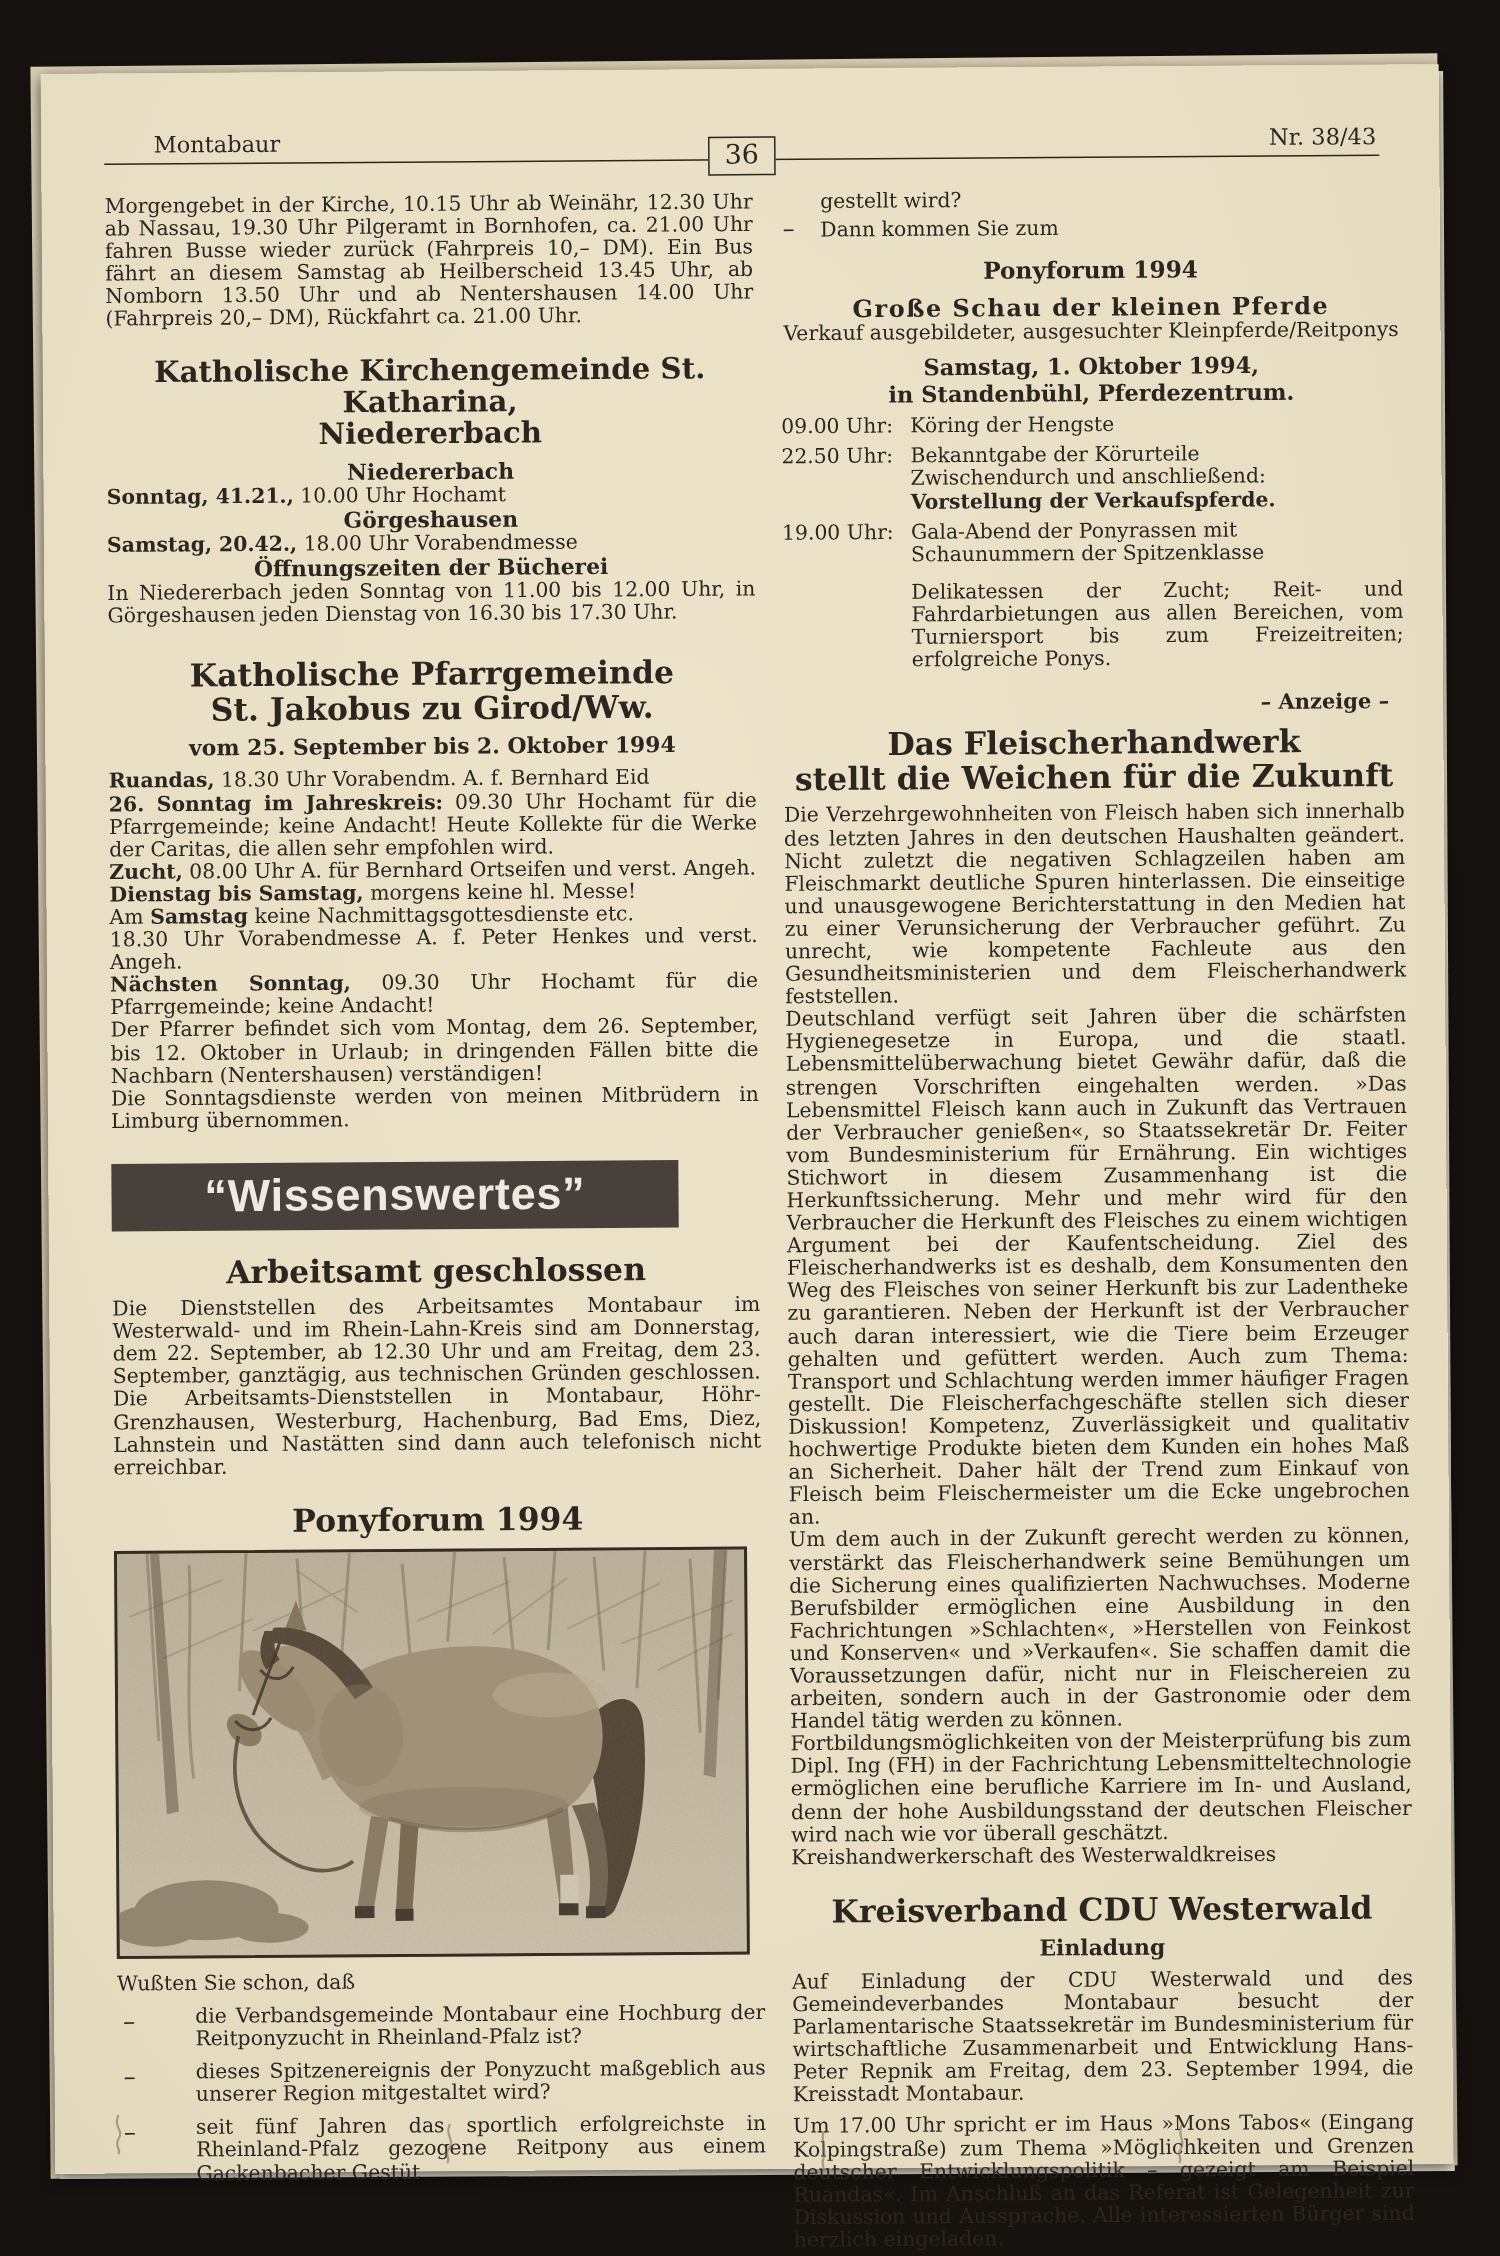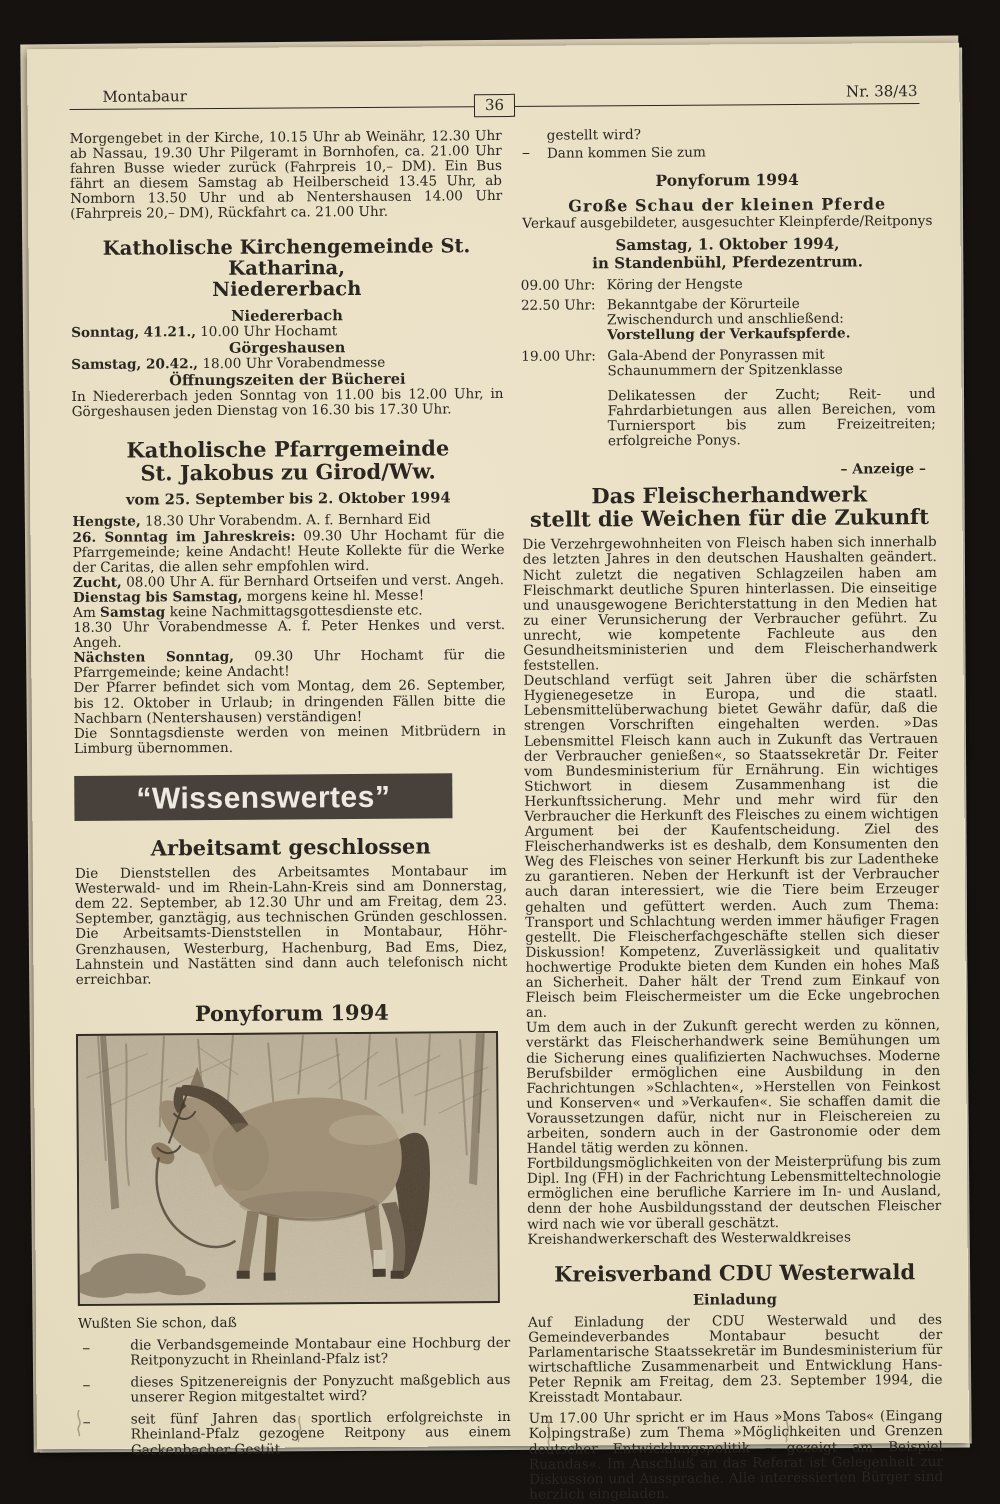--- a/index.html
+++ b/index.html
@@ -20,21 +20,21 @@
   }
   .inner{padding:24px 40px 0 42px;}
   
   .hdr{position:relative;height:44px;}
   .hdr-line{position:absolute;left:0;right:0;bottom:7px;border-bottom:1.6px solid #2b2620;}
   .hdr-place{position:absolute;left:2px;bottom:11px;font-size:15px;margin-left:31px;}
   .hdr-issue{position:absolute;right:2px;bottom:11px;font-size:15px;}
   .hdr-pn{
     position:absolute;left:50%;transform:translateX(-50%);bottom:-3px;
     border:1.6px solid #2b2620;background:#e8dfc4;
-    font-size:15px;padding:1px 10px 2px;
+    font-size:18px;padding:1px 10px 2px;
   }
   
   .cols{display:flex;gap:18px;margin-top:14px;}
   .colL{width:432px;flex:none;}
   .colR{width:414px;flex:none;}
   p{margin:0;}
   .t{font-size:13.6px;line-height:15.1px;text-align:justify;}
   .tl{font-size:13.6px;line-height:15.1px;}
   b{font-weight:bold;}
   .center{text-align:center;}
@@ -97,21 +97,21 @@
           <p class="t">In Niedererbach jeden Sonntag von 11.00 bis 12.00 Uhr, in Görgeshausen jeden Dienstag von 16.30 bis 17.30 Uhr.</p>
         </div>
 
         <div>
           <div class="h1 mt20" style="font-size:21px;">
             <div>Katholische Pfarrgemeinde</div>
             <div>St. Jakobus zu Girod/Ww.</div>
           </div>
           <p class="h2 mt6">vom 25. September bis 2. Oktober 1994</p>
           <div class="mt6">
-            <p class="t"><span></span><b>Hengste,</b><span> 18.30 Uhr Vorabendm. A. f. Bernhard Eid</span></p>
+            <p class="t"><span></span><b>Ruandas,</b><span> 18.30 Uhr Vorabendm. A. f. Bernhard Eid</span></p>
             <p class="t"><span></span><b>26. Sonntag im Jahreskreis:</b><span> 09.30 Uhr Hochamt für die Pfarrgemeinde; keine Andacht! Heute Kollekte für die Werke der Caritas, die allen sehr empfohlen wird.</span></p>
             <p class="t"><span></span><b>Zucht,</b><span> 08.00 Uhr A. für Bernhard Ortseifen und verst. Angeh.</span></p>
             <p class="t"><span></span><b>Dienstag bis Samstag,</b><span> morgens keine hl. Messe!</span></p>
             <p class="t"><span>Am </span><b>Samstag</b><span> keine Nachmittagsgottesdienste etc.</span></p>
             <p class="t"><span></span><b></b><span>18.30 Uhr Vorabendmesse A. f. Peter Henkes und verst. Angeh.</span></p>
             <p class="t"><span></span><b>Nächsten Sonntag,</b><span> 09.30 Uhr Hochamt für die Pfarrgemeinde; keine Andacht!</span></p>
             <p class="t"><span></span><b></b><span>Der Pfarrer befindet sich vom Montag, dem 26. September, bis 12. Oktober in Urlaub; in dringenden Fällen bitte die Nachbarn (Nentershausen) verständigen!</span></p>
             <p class="t"><span></span><b></b><span>Die Sonntagsdienste werden von meinen Mitbrüdern in Limburg übernommen.</span></p>
           </div>
         </div>

